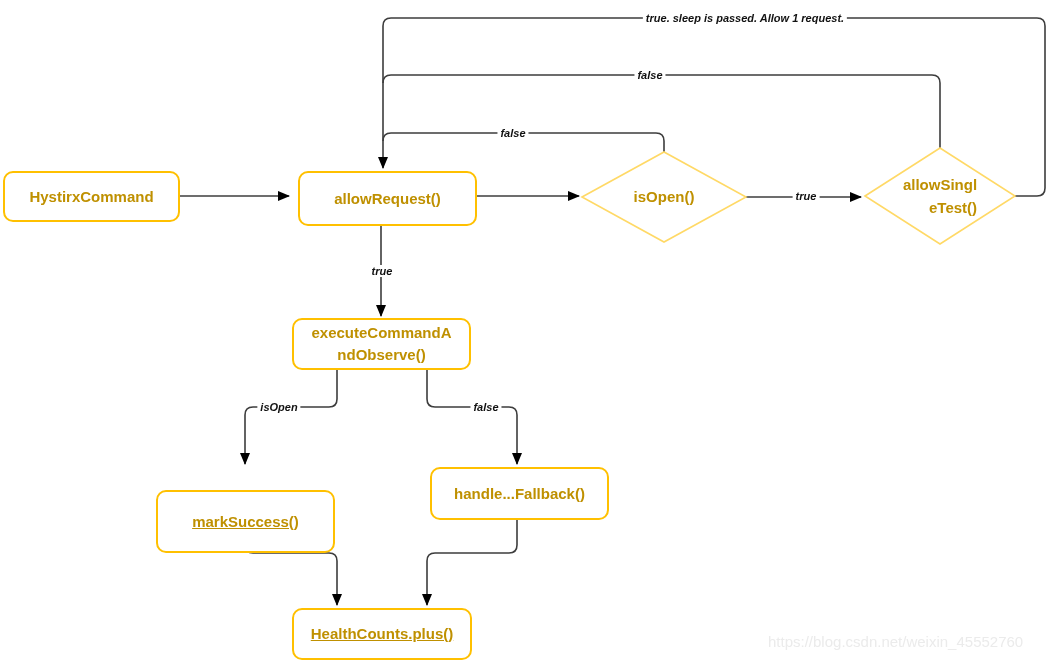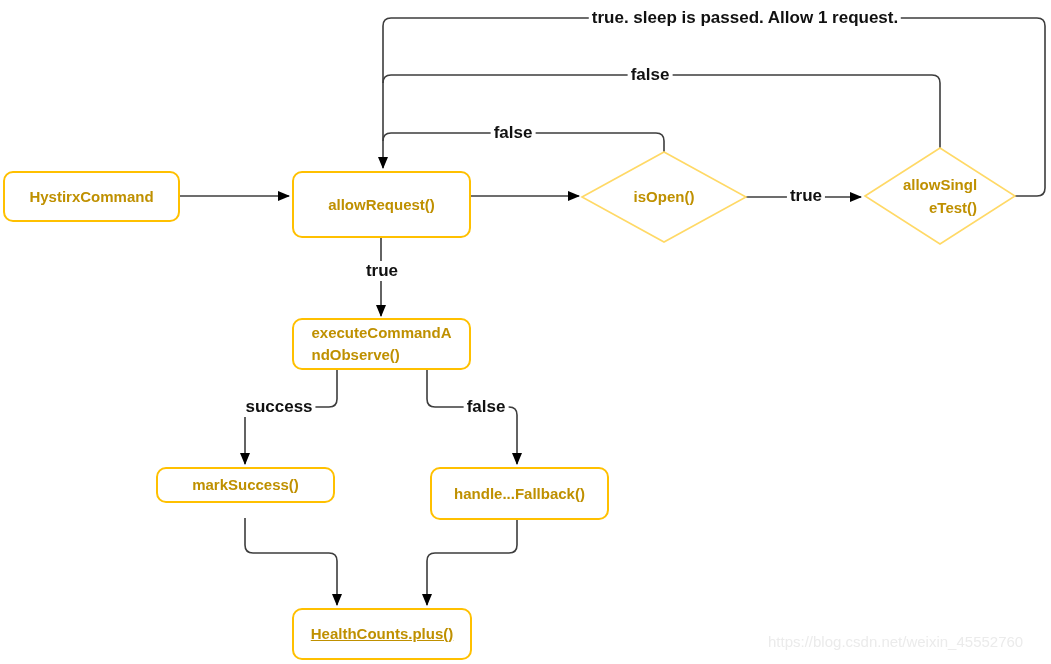--- a/index.html
+++ b/index.html
@@ -38,21 +38,21 @@
     stroke-width: 1.6;
   }
   .node {
     position: absolute;
     background: #ffffff;
     border: 2px solid var(--rect_border);
     border-radius: 10px;
     display: flex;
     align-items: center;
     justify-content: center;
-    text-align: left;
+    text-align: center;
     font-weight: bold;
     font-size: 15px;
     color: var(--node_text);
     white-space: pre-line;
     line-height: 1.45;
   }
   .diamond-label {
     position: absolute;
     transform: translate(-50%, -50%);
     font-weight: bold;
@@ -61,23 +61,24 @@
     text-align: center;
     white-space: pre-line;
     line-height: 1.5;
   }
   .edge-label {
     position: absolute;
     transform: translate(-50%, -50%);
     background: #ffffff;
     padding: 0 3px;
     font-weight: bold;
-    font-size: 17px;
+    font-size: 11px;
     color: var(--label_text);
     white-space: nowrap;
+    font-style: italic;
   }
   .watermark {
     position: absolute;
     left: 768px;
     top: 633px;
     font-size: 15px;
     color: var(--watermark);
     white-space: nowrap;
   }
 </style>
@@ -114,45 +115,45 @@
     <path class="edge" d="M 245,518 L 245,545 Q 245,553 253,553 L 329,553 Q 337,553 337,561 L 337,605" marker-end="url(#arrow)"></path>
 
     <path class="edge" d="M 517,518 L 517,545 Q 517,553 509,553 L 435,553 Q 427,553 427,561 L 427,605" marker-end="url(#arrow)"></path>
 
     <polygon class="diamond" points="582,197 664,152 746,197 664,242"></polygon>
     <polygon class="diamond" points="865,196 940,148 1015,196 940,244"></polygon>
   </svg>
 
   <div class="node" style="left:3px; top:171px; width:177px; height:51px;">HystirxCommand</div>
 
-  <div class="node" style="left:292px; top:171px; width:179px; height:67px;">allowRequest()</div>
+  <div class="node" style="left:298px; top:171px; width:179px; height:55px;">allowRequest()</div>
 
   <div class="node" style="left:292px; top:318px; width:179px; height:52px;">executeCommandA
 ndObserve()</div>
 
-  <div class="node" style="left:156px; top:467px; width:179px; height:36px;">markSuccess()</div>
+  <div class="node" style="left:156px; top:490px; width:179px; height:63px;text-decoration:underline;">markSuccess()</div>
 
   <div class="node" style="left:430px; top:467px; width:179px; height:53px;">handle...Fallback()</div>
 
   <div class="node" style="left:292px; top:608px; width:180px; height:52px;text-decoration:underline;">HealthCounts.plus()</div>
 
   <div class="diamond-label" style="left:664px; top:197px;">isOpen()</div>
 
   <div class="diamond-label" style="left:940px; top:196px;text-align:right;">allowSingl
 eTest()</div>
 
   <div class="edge-label" style="left:745px; top:18px;">true. sleep is passed. Allow 1 request.</div>
 
   <div class="edge-label" style="left:650px; top:75px;">false</div>
 
   <div class="edge-label" style="left:513px; top:133px;">false</div>
 
   <div class="edge-label" style="left:806px; top:196px;">true</div>
 
   <div class="edge-label" style="left:382px; top:271px;">true</div>
 
-  <div class="edge-label" style="left:279px; top:407px;">success</div>
+  <div class="edge-label" style="left:279px; top:407px;">isOpen</div>
 
   <div class="edge-label" style="left:486px; top:407px;">false</div>
 
   <div class="watermark">https://blog.csdn.net/weixin_45552760</div>
 
 </div>
 
 </body></html>

